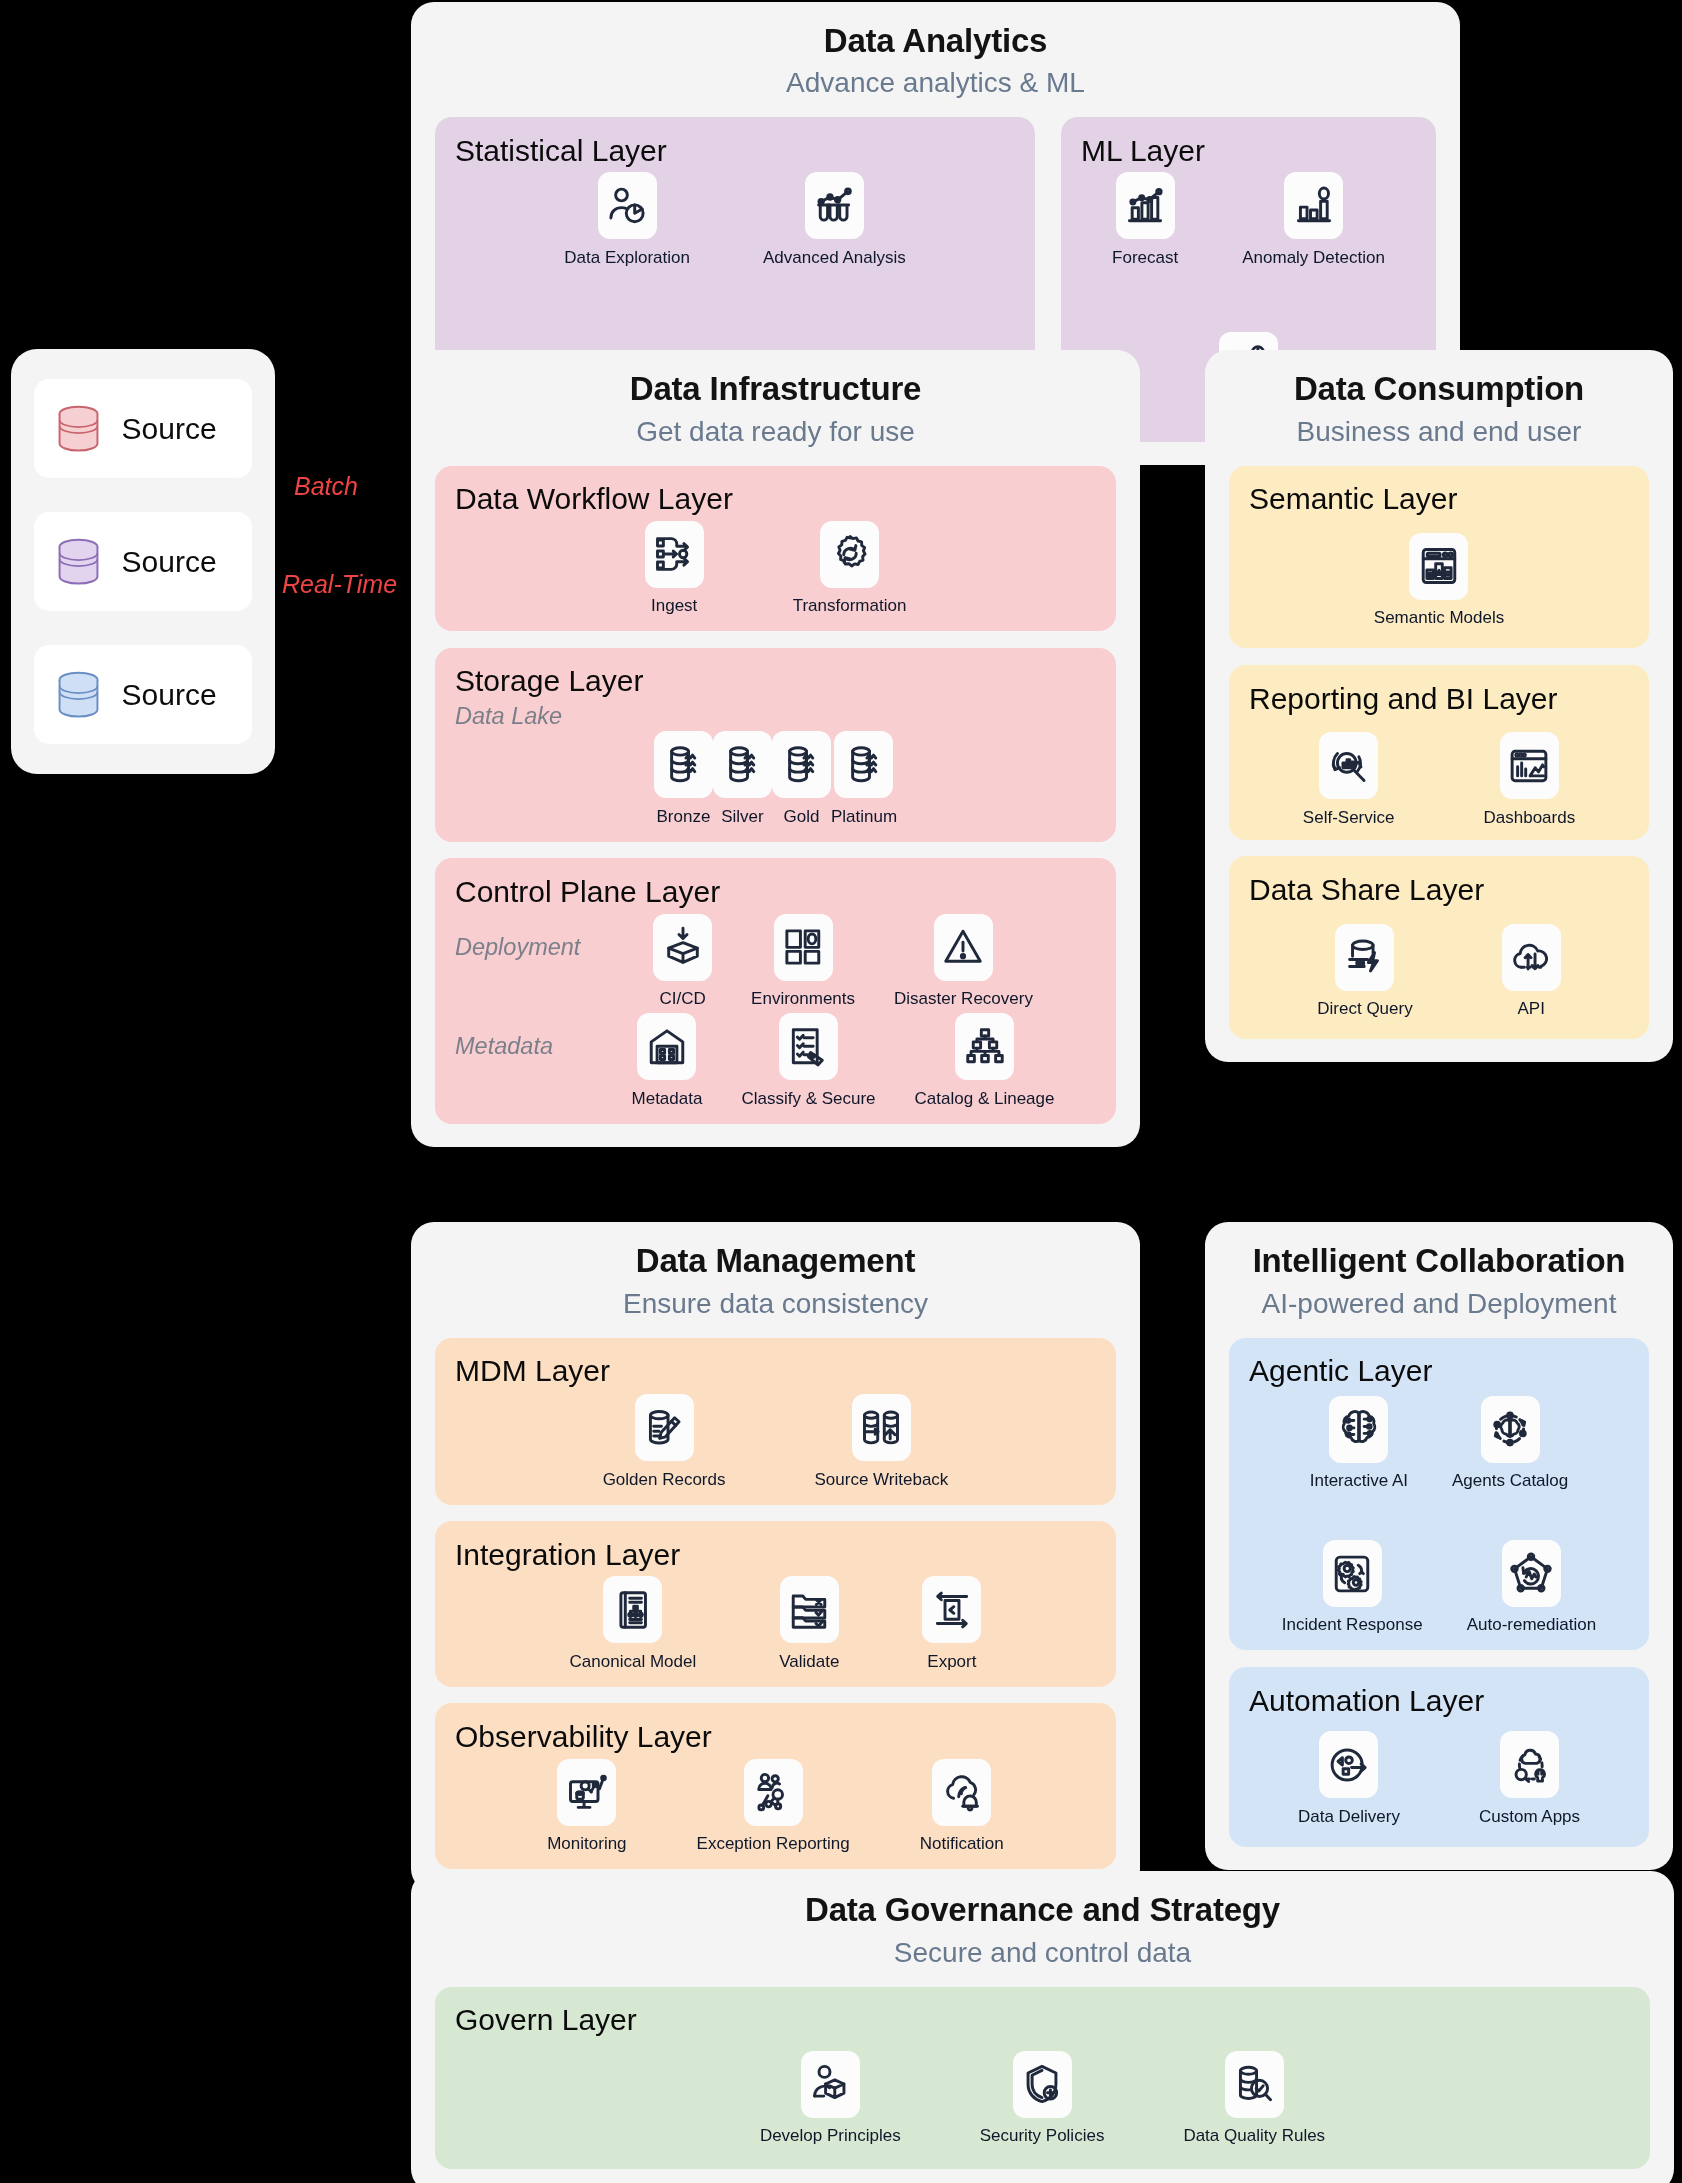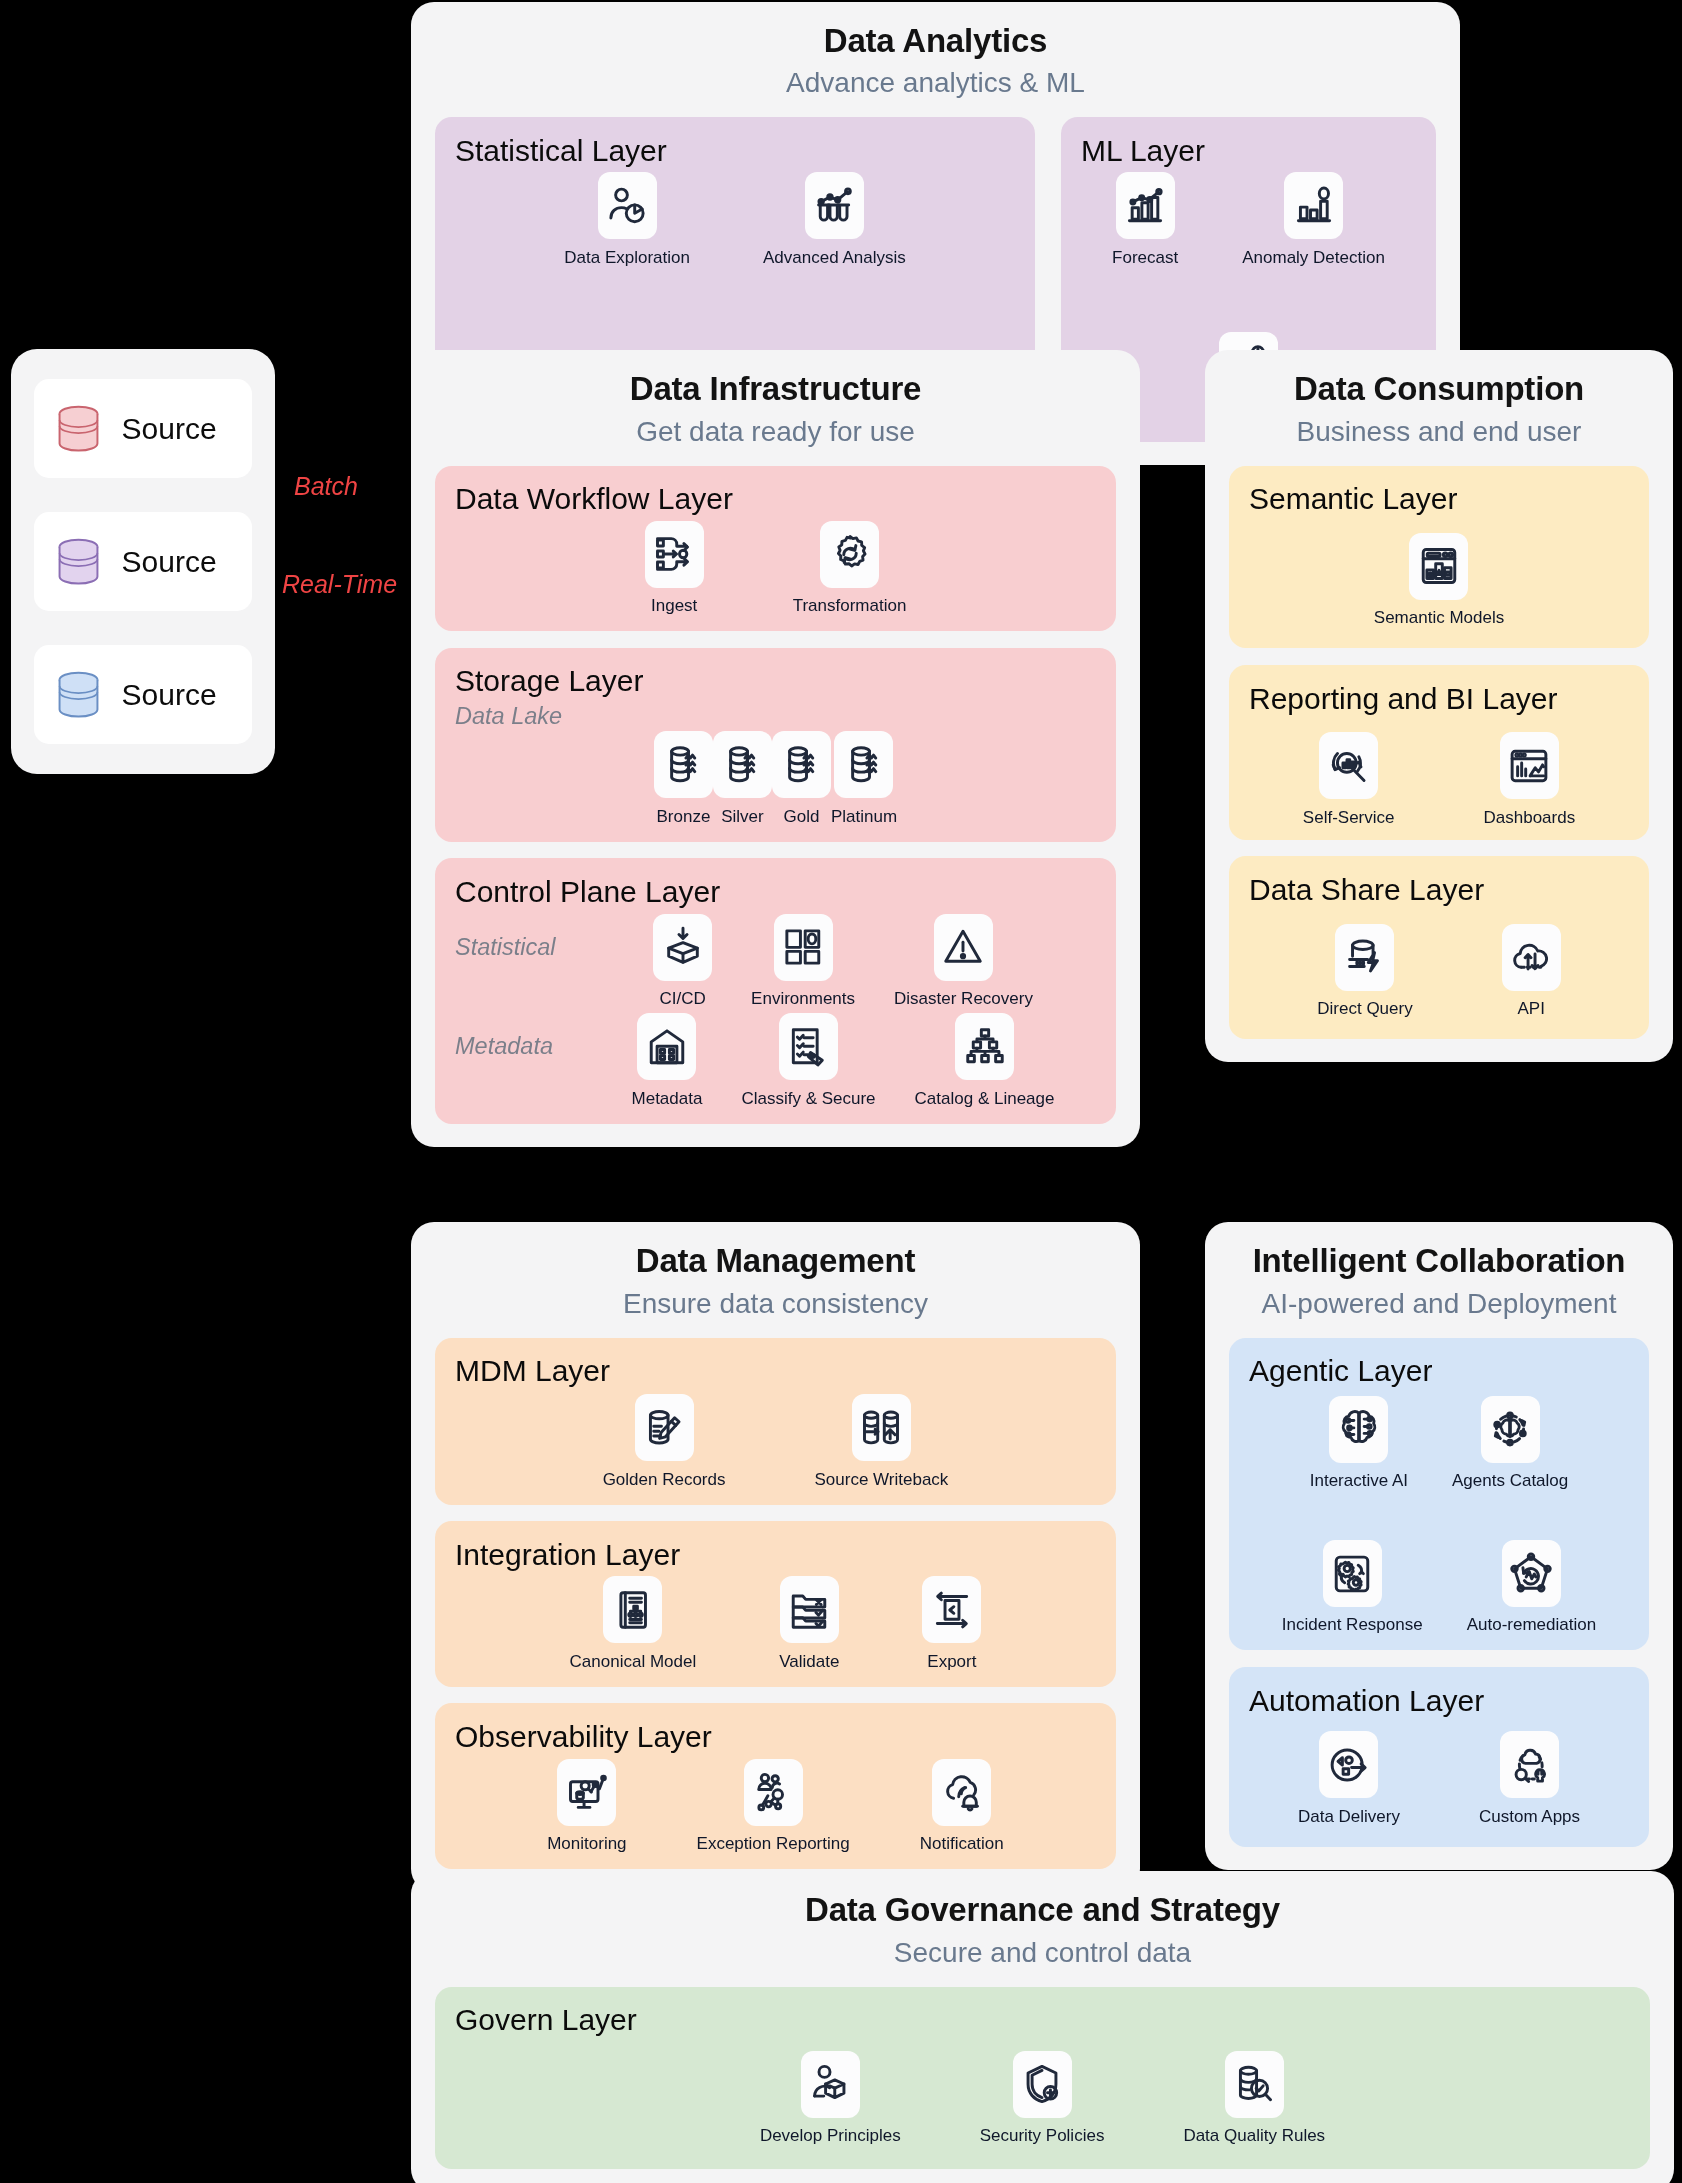--- a/index.html
+++ b/index.html
@@ -305,21 +305,21 @@
           </div>
           <div class="cap">Platinum</div>
         </div>
       </div>
     </div>
 
     <div class="layer bg-pink">
       <div class="layer-title">Control Plane Layer</div>
 
       <div class="sublabel-row">
-        <div class="sl">Statistical</div>
+        <div class="sl">Deployment</div>
         <div class="tiles" style="gap:39px;">
           <div class="tile">
             <div class="box">
               <svg class="ico" viewBox="0 0 24 24">
                 <path d="M12 1.8 V7 M9.8 5.2 L12 7.4 L14.2 5.2"></path>
                 <path d="M12 9.6 L4.2 12.6 L12 15.6 L19.8 12.6 Z"></path>
                 <path d="M4.2 12.6 V17 L12 20.4 V15.6 M19.8 12.6 V17 L12 20.4"></path>
               </svg>
             </div>
             <div class="cap">CI/CD</div>

